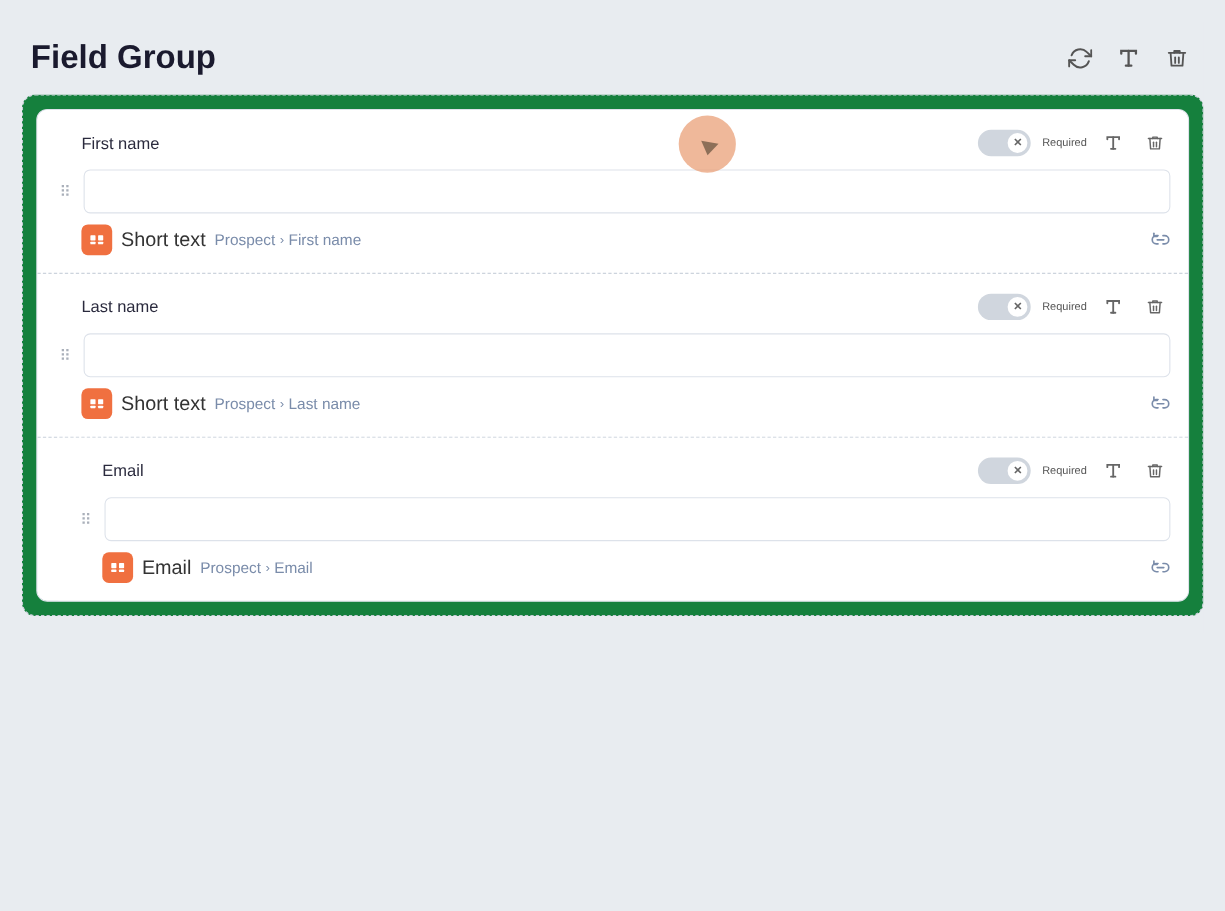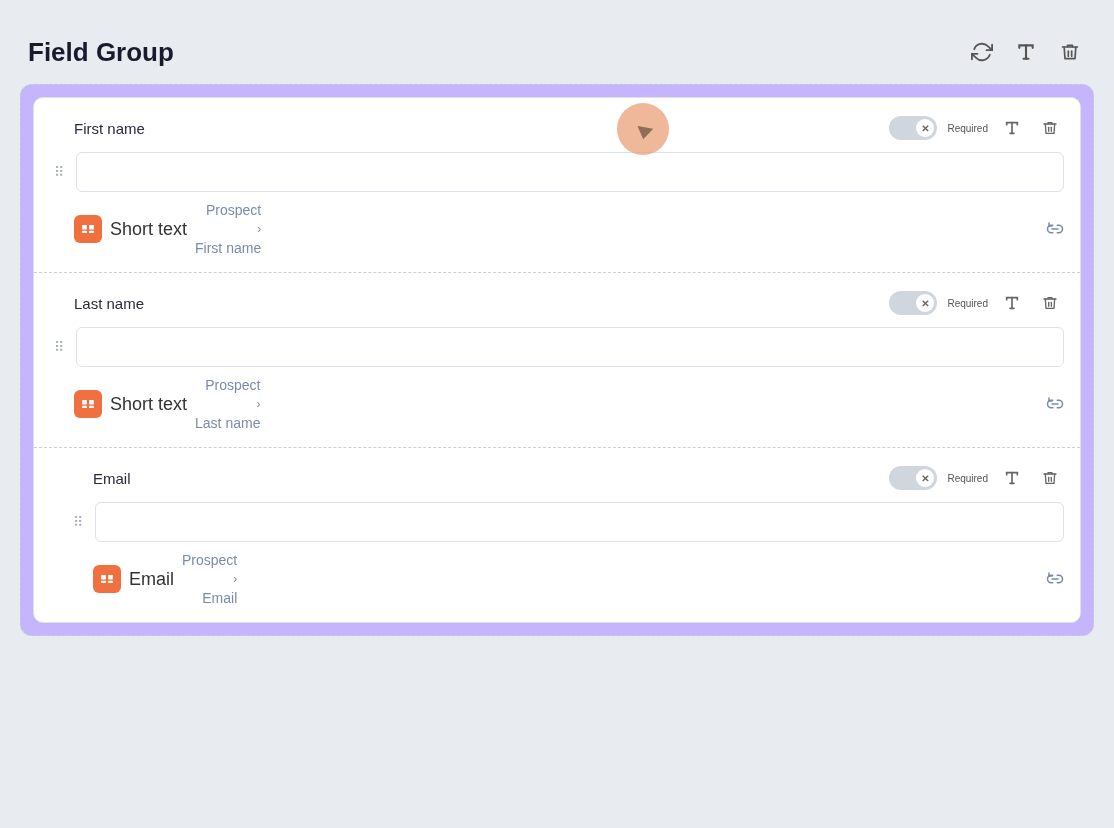--- a/index.html
+++ b/index.html
@@ -18,21 +18,21 @@
       background: #e8ecf0;
       padding: 16px 0;
     }
     .header {
       display: flex;
       align-items: center;
       justify-content: space-between;
       padding: 0 8px 16px 8px;
     }
     .header-title {
-      font-size: 26px;
+      font-size: 30px;
       font-weight: 600;
       color: #1a1a2e;
     }
     .header-actions {
       display: flex;
       gap: 12px;
       align-items: center;
     }
     .header-icon-btn {
       background: none;
@@ -40,21 +40,21 @@
       cursor: pointer;
       color: #555;
       font-size: 20px;
       display: flex;
       align-items: center;
       justify-content: center;
       width: 32px;
       height: 32px;
     }
     .outer-card {
-      background: #c4b5fd;
+      background: #15803d;
       border-radius: 12px;
       padding: 12px;
       border: 1px dashed #c5ccd6;
       position: relative;
     }
     .cursor-indicator {
       position: absolute;
       top: 18px;
       left: 50%;
       transform: translateX(60px);
@@ -197,25 +197,24 @@
       justify-content: center;
       font-size: 13px;
     }
     .field-type-label {
       font-size: 18px;
       font-weight: 500;
       color: #333;
     }
     .field-path {
       display: flex;
-      align-items: flex-end;
+      align-items: center;
       gap: 4px;
       font-size: 14px;
       color: #7a8caa;
-      flex-direction: column;
     }
     .path-arrow {
       color: #7a8caa;
       font-size: 12px;
     }
     .unlink-btn {
       background: none;
       border: none;
       cursor: pointer;
       color: #7a8caa;

